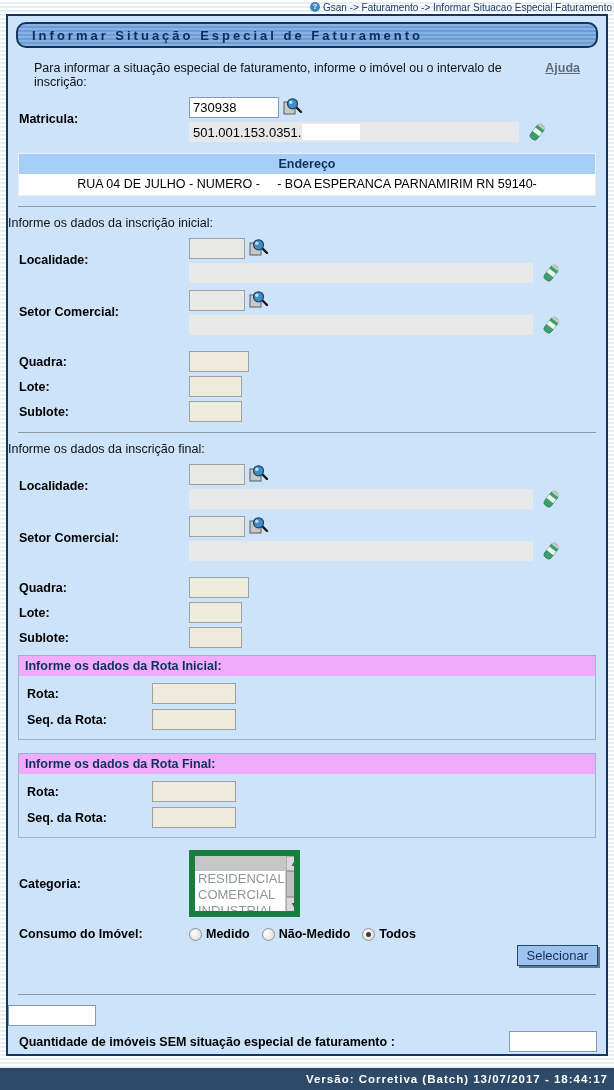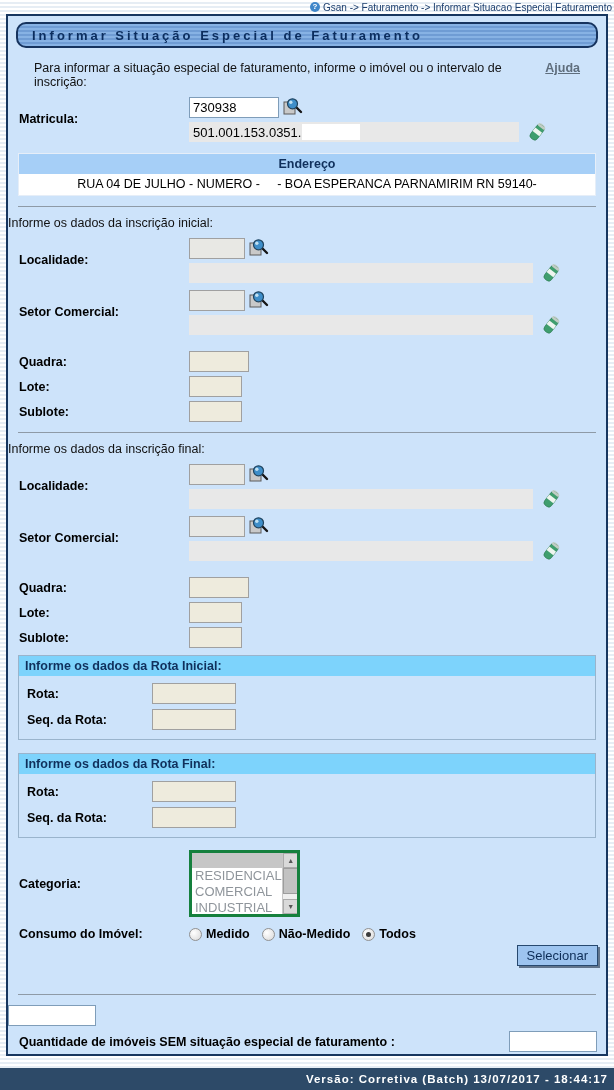--- a/index.html
+++ b/index.html
@@ -69,29 +69,29 @@
     color: #000; line-height: 21px; white-space: pre; overflow: hidden;
   }
   .divider { border: none; border-top: 1px solid #8e9aa6; margin: 10px 10px 0 10px; }
   .section-title { margin-top: 9px; font-size: 12.5px; color: #111; }
 
   .simple-row { margin-top: 4px; }
   .simple-row.first { margin-top: 15px; }
 
   .rota-box { margin: 0 10px; border: 1px solid #9ab4cc; background: #cde3fa; }
   .rota-box .hdr {
-    background: #7dd3fc; height: 20px; line-height: 20px; padding-left: 6px;
+    background: #f0abfc; height: 20px; line-height: 20px; padding-left: 6px;
     font-size: 12.5px; font-weight: bold; color: #10305c;
   }
   .rota-box .body { padding: 7px 0 9px 0; }
   .rota-box .row .lbl { width: 133px; padding-left: 8px; }
   .rota-box .row + .row { margin-top: 5px; }
 
   .listbox {
-    width: 111px; height: 67px; background: #fff; border: 3px solid #15803d;
+    width: 111px; height: 67px; background: #fff; border: 6px solid #15803d;
     display: flex; overflow: hidden;
   }
   .list-items { flex: 1; }
   .list-sel-row { height: 15px; background: #c6c6c6; }
   .list-item { font-size: 13px; color: #8f959b; line-height: 16px; padding-left: 3px; white-space: nowrap; overflow: hidden; }
   .scrollbar { width: 17px; flex: none; background: #efefef; display: flex; flex-direction: column; border-left: 1px solid #c8c8c8; }
   .scroll-arrow {
     height: 15px; background: #d9d9d9; border: 1px solid #ababab; font-size: 7px;
     color: #555; text-align: center; line-height: 13px; flex: none;
   }

